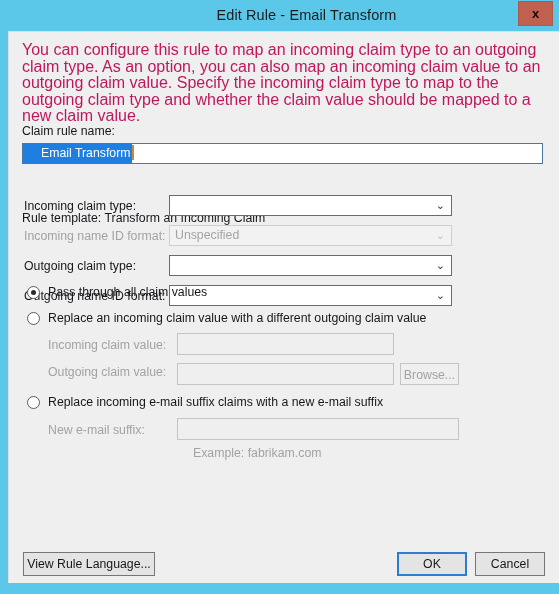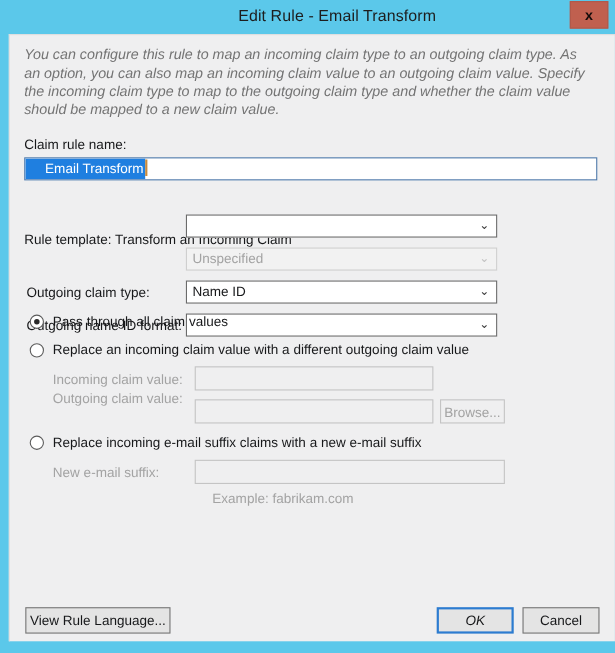--- a/index.html
+++ b/index.html
@@ -72,24 +72,23 @@
     border-left: 1px solid #dedede;
     box-sizing: border-box;
   }
 
   
   .desc {
     position: absolute;
     left: 13px;
     top: 10px;
     width: 520px;
-    font-size: 13px;
-    color: #737373;
+    font-size: 16px;
+    color: #be185d;
     line-height: 16.6px;
-    font-style: italic;
   }
 
   .label {
     position: absolute;
     font-size: 12.3px;
     color: #17181a;
     white-space: nowrap;
   }
   .label.dim {
     color: #a3a3a3;
@@ -256,32 +255,33 @@
     <div class="desc">You can configure this rule to map an incoming claim type to an outgoing claim type. As an option, you can also map an incoming claim value to an outgoing claim value. Specify the incoming claim type to map to the outgoing claim type and whether the claim value should be mapped to a new claim value.</div>
 
     <div class="label" style="left:13px; top:92px;">Claim rule name:</div>
 
     <div class="name-input">
       <span class="sel">Email Transform</span><span class="caret"></span>
     </div>
 
     <div class="label" style="left:13px; top:137px;margin-top:42px;">Rule template: Transform an Incoming Claim</div>
 
+    <div class="label" style="left:15px; top:167px;">Incoming claim type:</div>
     <div class="combo" style="left:160px; top:163px; width:283px;">
       <span class="chev">⌄</span>
     </div>
 
+    <div class="label dim" style="left:15px; top:197px;">Incoming name ID format:</div>
     <div class="combo disabled" style="left:160px; top:193px; width:283px;">
       <span class="val">Unspecified</span>
       <span class="chev">⌄</span>
     </div>
 
     <div class="label" style="left:15px; top:227px;">Outgoing claim type:</div>
     <div class="combo" style="left:160px; top:223px; width:283px;">
-      <span class="val">Name ID</span>
       <span class="chev">⌄</span>
     </div>
 
     <div class="label" style="left:15px; top:257px;">Outgoing name ID format:</div>
     <div class="combo" style="left:160px; top:253px; width:283px;">
       <span class="chev">⌄</span>
     </div>
 
     <div class="radio-row" style="left:18px; top:252px;">
       <span class="radio checked"></span>
@@ -289,31 +289,31 @@
     </div>
 
     <div class="radio-row" style="left:18px; top:278px;">
       <span class="radio"></span>
       <span class="radio-label">Replace an incoming claim value with a different outgoing claim value</span>
     </div>
 
     <div class="label dim" style="left:39px; top:306px;">Incoming claim value:</div>
     <div class="field" style="left:168px; top:301px; width:217px;"></div>
 
-    <div class="label dim" style="left:39px; top:323px;">Outgoing claim value:</div>
+    <div class="label dim" style="left:39px; top:333px;">Outgoing claim value:</div>
     <div class="field" style="left:168px; top:331px; width:217px;"></div>
     <div class="btn browse" style="left:391px; top:331px; width:59px; height:22px;">Browse...</div>
 
     <div class="radio-row" style="left:18px; top:362px;">
       <span class="radio"></span>
       <span class="radio-label">Replace incoming e-mail suffix claims with a new e-mail suffix</span>
     </div>
 
     <div class="label dim" style="left:39px; top:391px;">New e-mail suffix:</div>
     <div class="field" style="left:168px; top:386px; width:282px;"></div>
     <div class="hint" style="left:172px; top:414px;">Example: fabrikam.com</div>
 
     <div class="btn" style="left:14px; top:520px; width:132px;">View Rule Language...</div>
-    <div class="btn default" style="left:388px; top:520px; width:70px;font-style:italic;">OK</div>
+    <div class="btn default" style="left:388px; top:520px; width:70px;">OK</div>
     <div class="btn" style="left:466px; top:520px; width:70px;">Cancel</div>
 
   </div>
 </div>
 
 </body></html>

